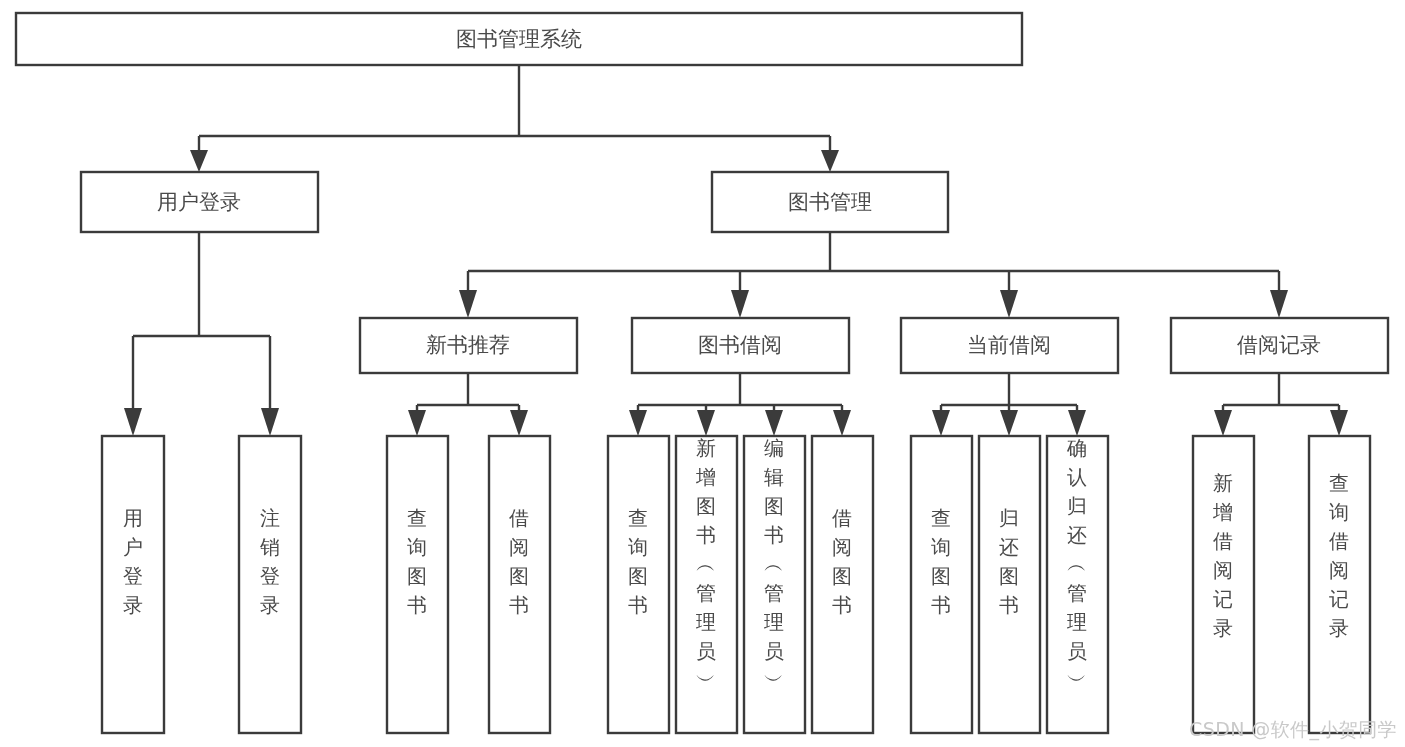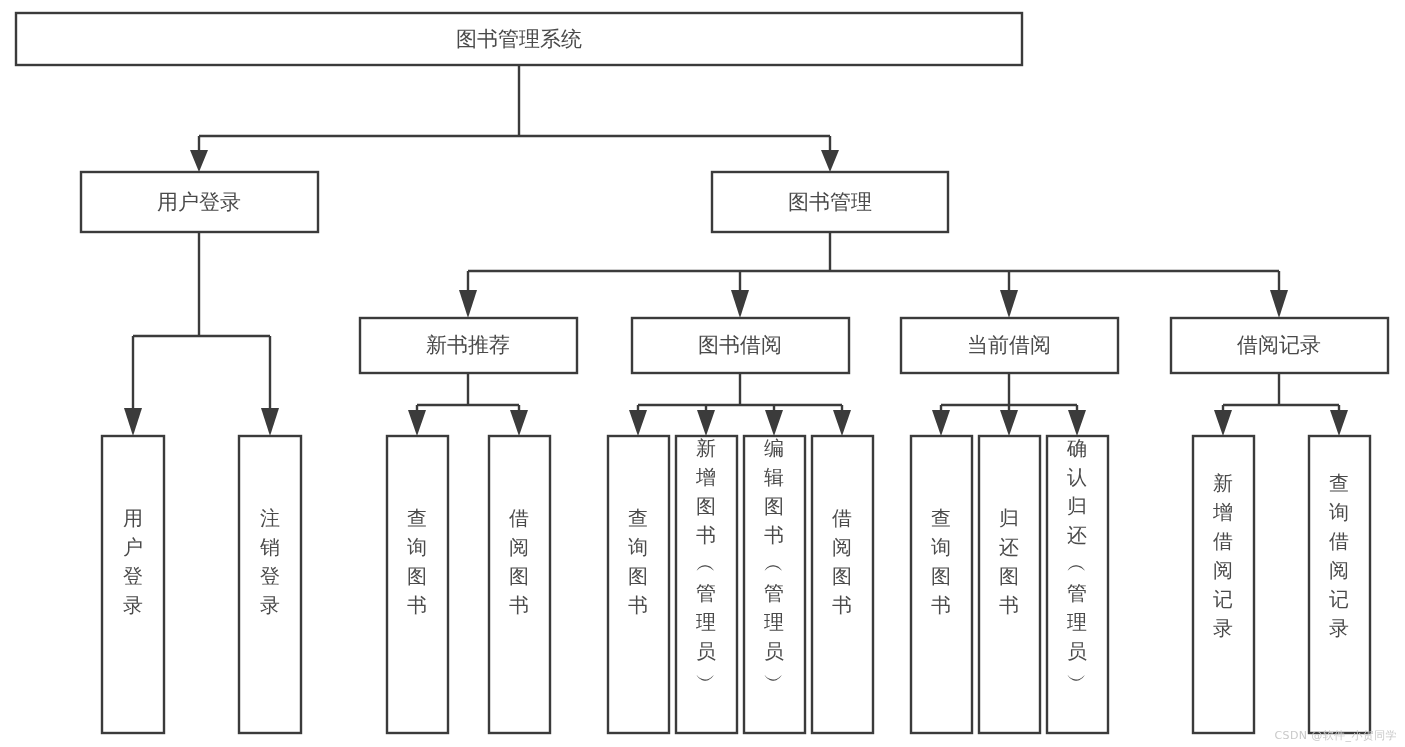--- a/index.html
+++ b/index.html
@@ -16,21 +16,21 @@
   .node-label{
     fill:#4a4a4a;font-family:"DejaVu Sans","Liberation Sans",sans-serif;
     font-size:21px;text-anchor:middle;dominant-baseline:middle;
   }
   .node-label-v{
     fill:#4a4a4a;font-family:"DejaVu Sans","Liberation Sans",sans-serif;
     font-size:20px;text-anchor:middle;
   }
   .watermark{
     position:absolute;right:8px;bottom:4px;
-    color:#c9c9c9;font-size:11px;letter-spacing:.4px;
+    color:#c9c9c9;font-size:19px;letter-spacing:.4px;
     font-family:"DejaVu Sans","Liberation Sans",sans-serif;
     user-select:none;white-space:nowrap;
   }
 </style>
 </head>
 <body>
 
 <div id="diagram-root">
 
   <svg id="diagram-svg" viewBox="0 0 1405 747">

